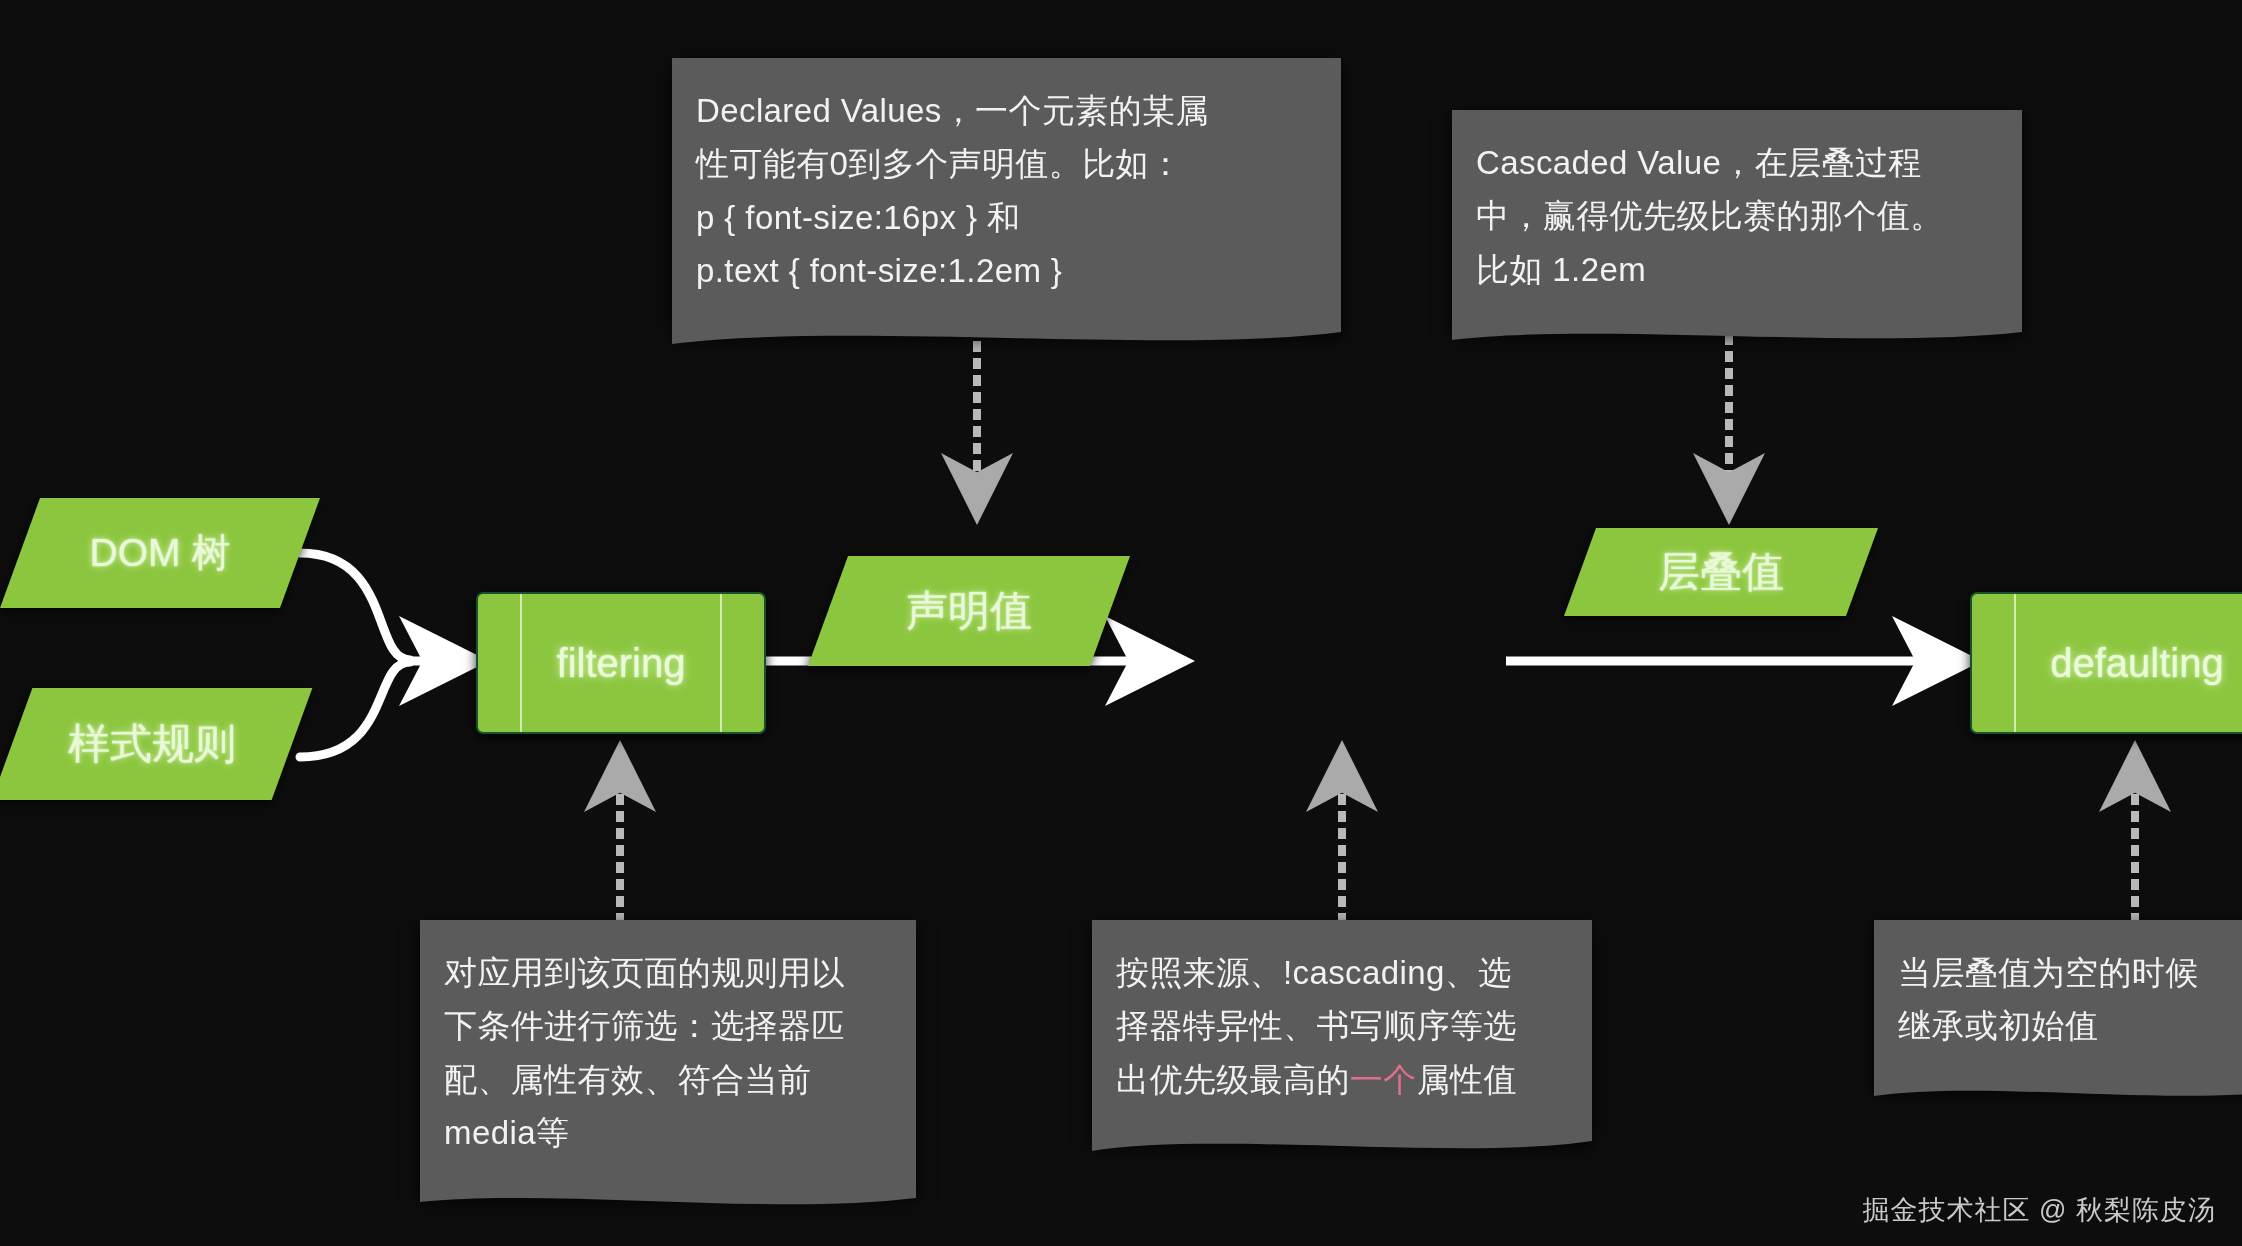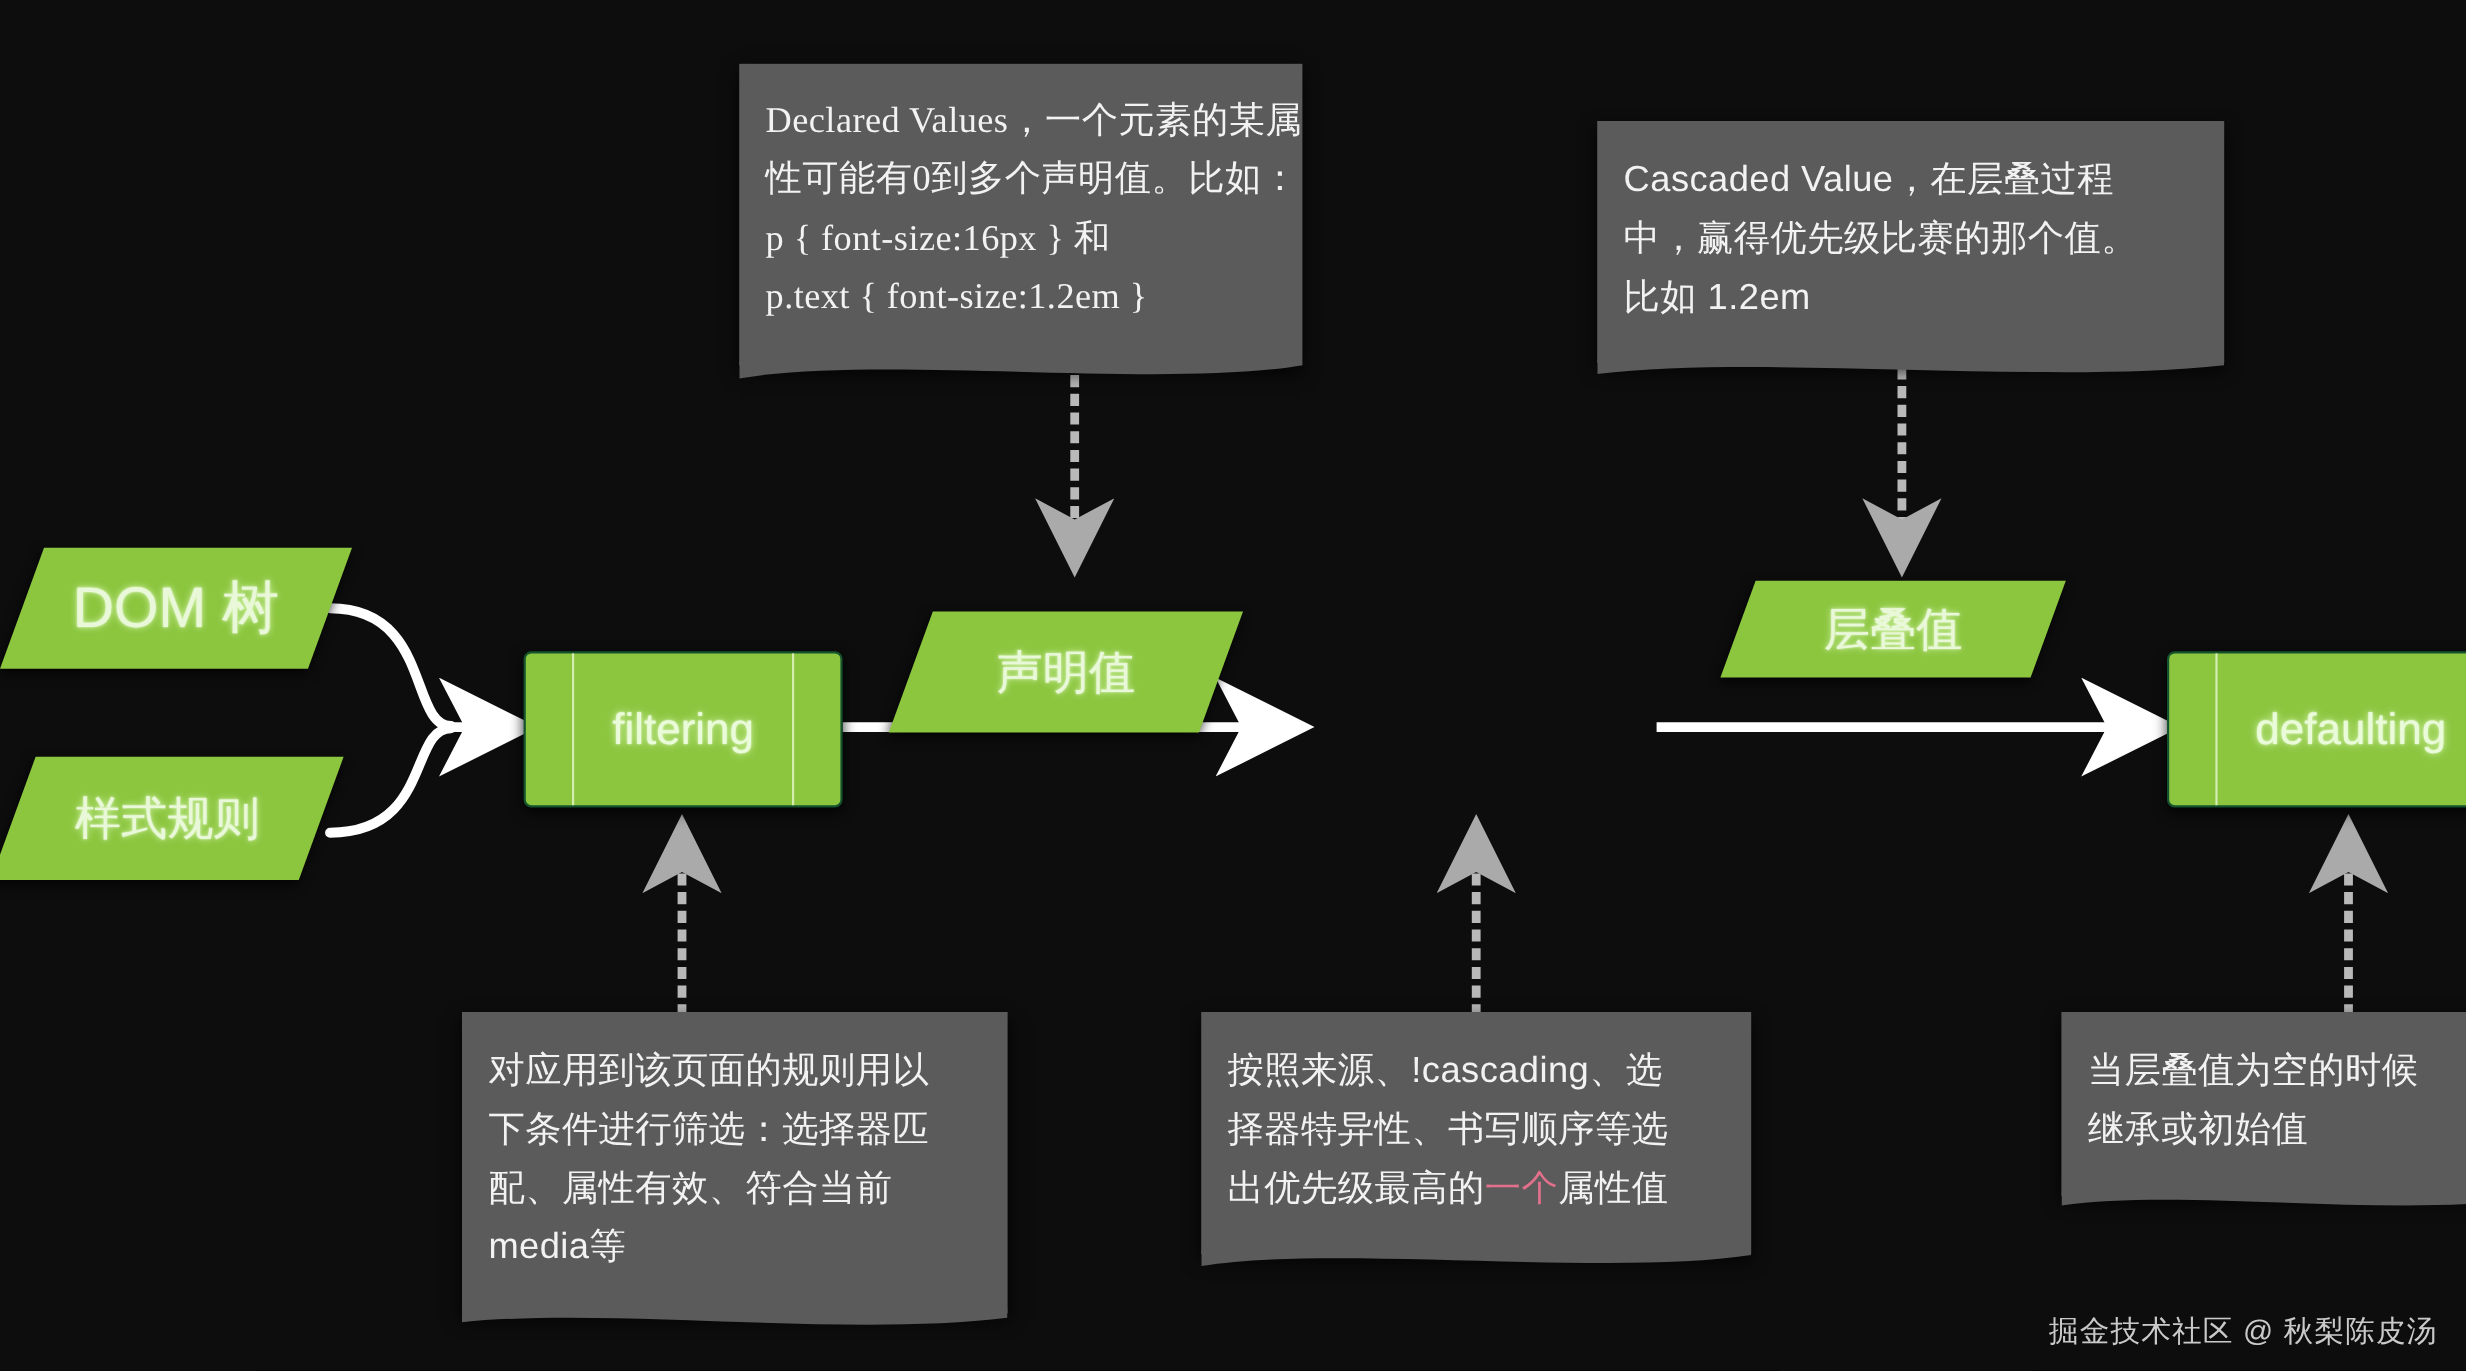--- a/index.html
+++ b/index.html
@@ -143,21 +143,21 @@
 
     <path d="M620,920 L620,760" stroke="#b9b9b9" stroke-width="8" fill="none" stroke-dasharray="3 14" stroke-linecap="square" marker-end="url(#grayArrowDown)"></path>
 
     <path d="M1342,920 L1342,760" stroke="#b9b9b9" stroke-width="8" fill="none" stroke-dasharray="3 14" stroke-linecap="square" marker-end="url(#grayArrowDown)"></path>
 
     <path d="M2135,920 L2135,760" stroke="#b9b9b9" stroke-width="8" fill="none" stroke-dasharray="3 14" stroke-linecap="square" marker-end="url(#grayArrowDown)"></path>
   </svg>
 
   <div class="para" style="left:20px; top:498px; width:280px; height:110px;">
     <div class="skew"></div>
-    <div class="ptext" style="font-size:52px;text-align:right;">DOM 树</div>
+    <div class="ptext" style="font-size:39px;text-align:right;">DOM 树</div>
   </div>
 
   <div class="para" style="left:12px; top:688px; width:280px; height:112px;">
     <div class="skew"></div>
     <div class="ptext" style="font-size:42px;">样式规则</div>
   </div>
 
   <div class="procbox" style="left:476px; top:592px; width:286px; height:138px;">
     <span class="btext">filtering</span>
   </div>
@@ -170,21 +170,21 @@
   <div class="para" style="left:828px; top:528px; width:282px; height:110px;margin-top:28px;">
     <div class="skew"></div>
     <div class="ptext" style="font-size:42px;">声明值</div>
   </div>
 
   <div class="para" style="left:1580px; top:528px; width:282px; height:88px;">
     <div class="skew"></div>
     <div class="ptext" style="font-size:42px;">层叠值</div>
   </div>
 
-  <div class="note" style="left:672px; top:58px; width:512px;font-family:Liberation Serif, serif;">
+  <div class="note" style="left:672px; top:58px; width:669px;">
     <div class="nline">Declared Values，一个元素的某属</div>
     <div class="nline">性可能有0到多个声明值。比如：</div>
     <div class="nline">p { font-size:16px } 和</div>
     <div class="nline">p.text { font-size:1.2em }</div>
     <div class="wave">
       <svg viewBox="0 0 100 30" preserveAspectRatio="none">
         <path d="M0,0 L100,0 L100,4 C75,26 25,-6 0,16 Z" fill="#5b5b5b"></path>
       </svg>
     </div>
   </div>

